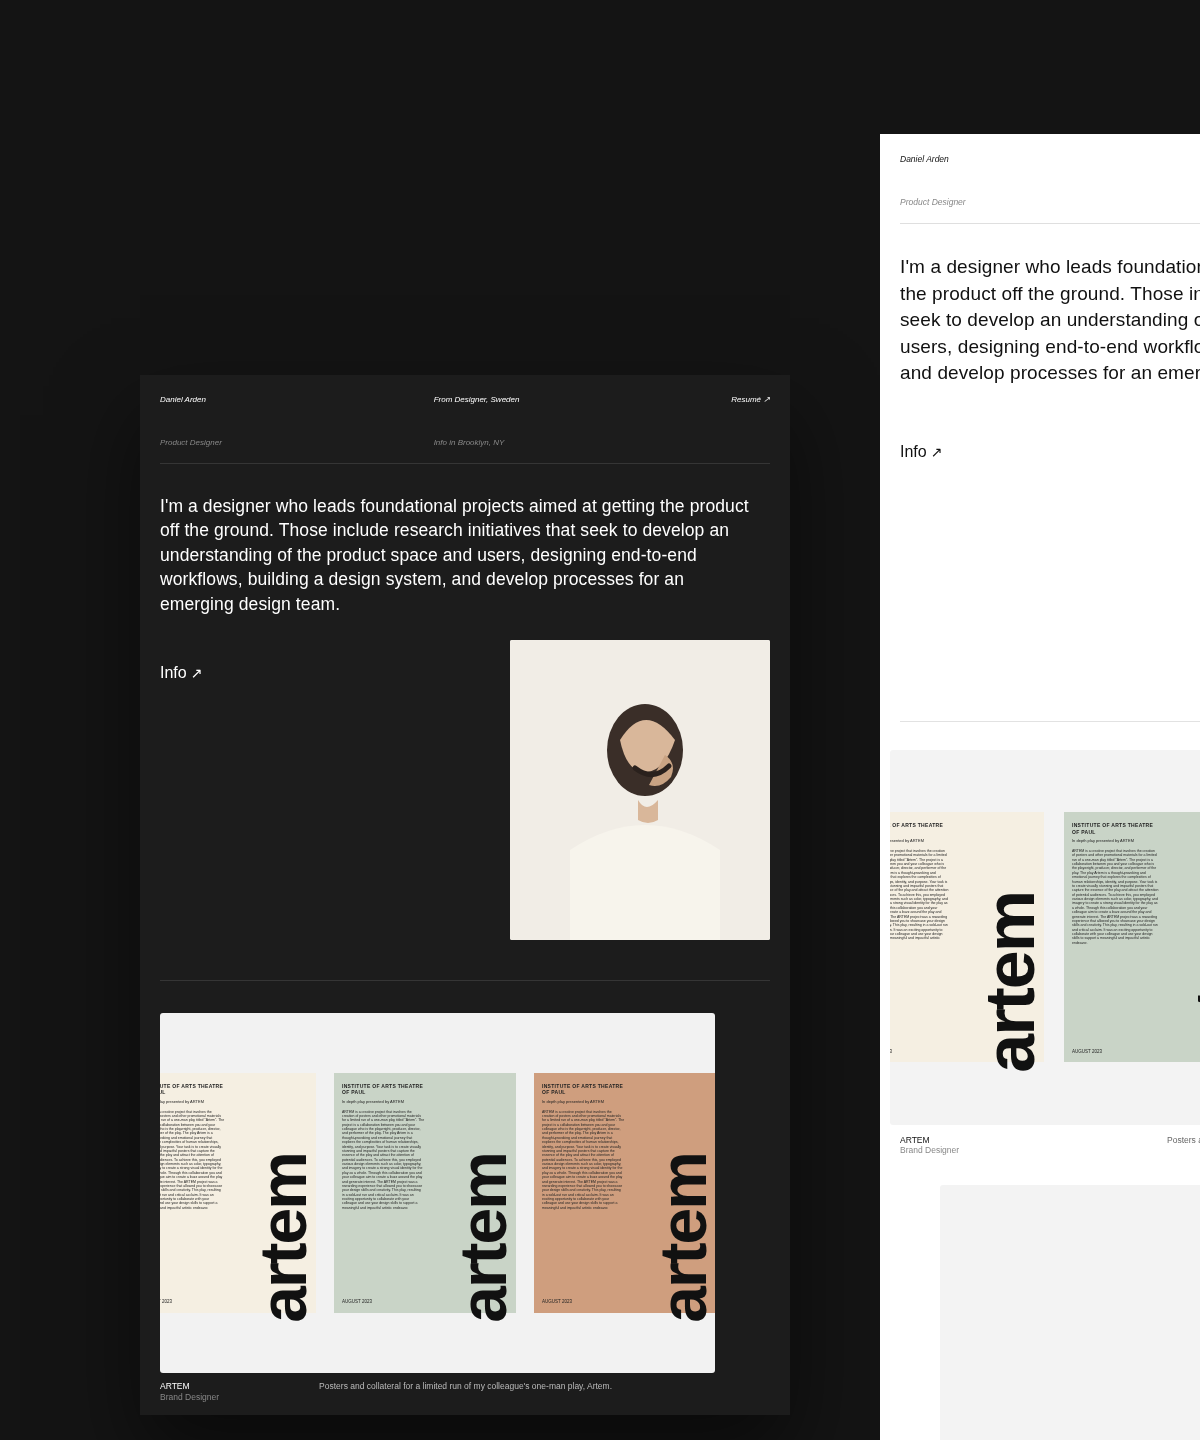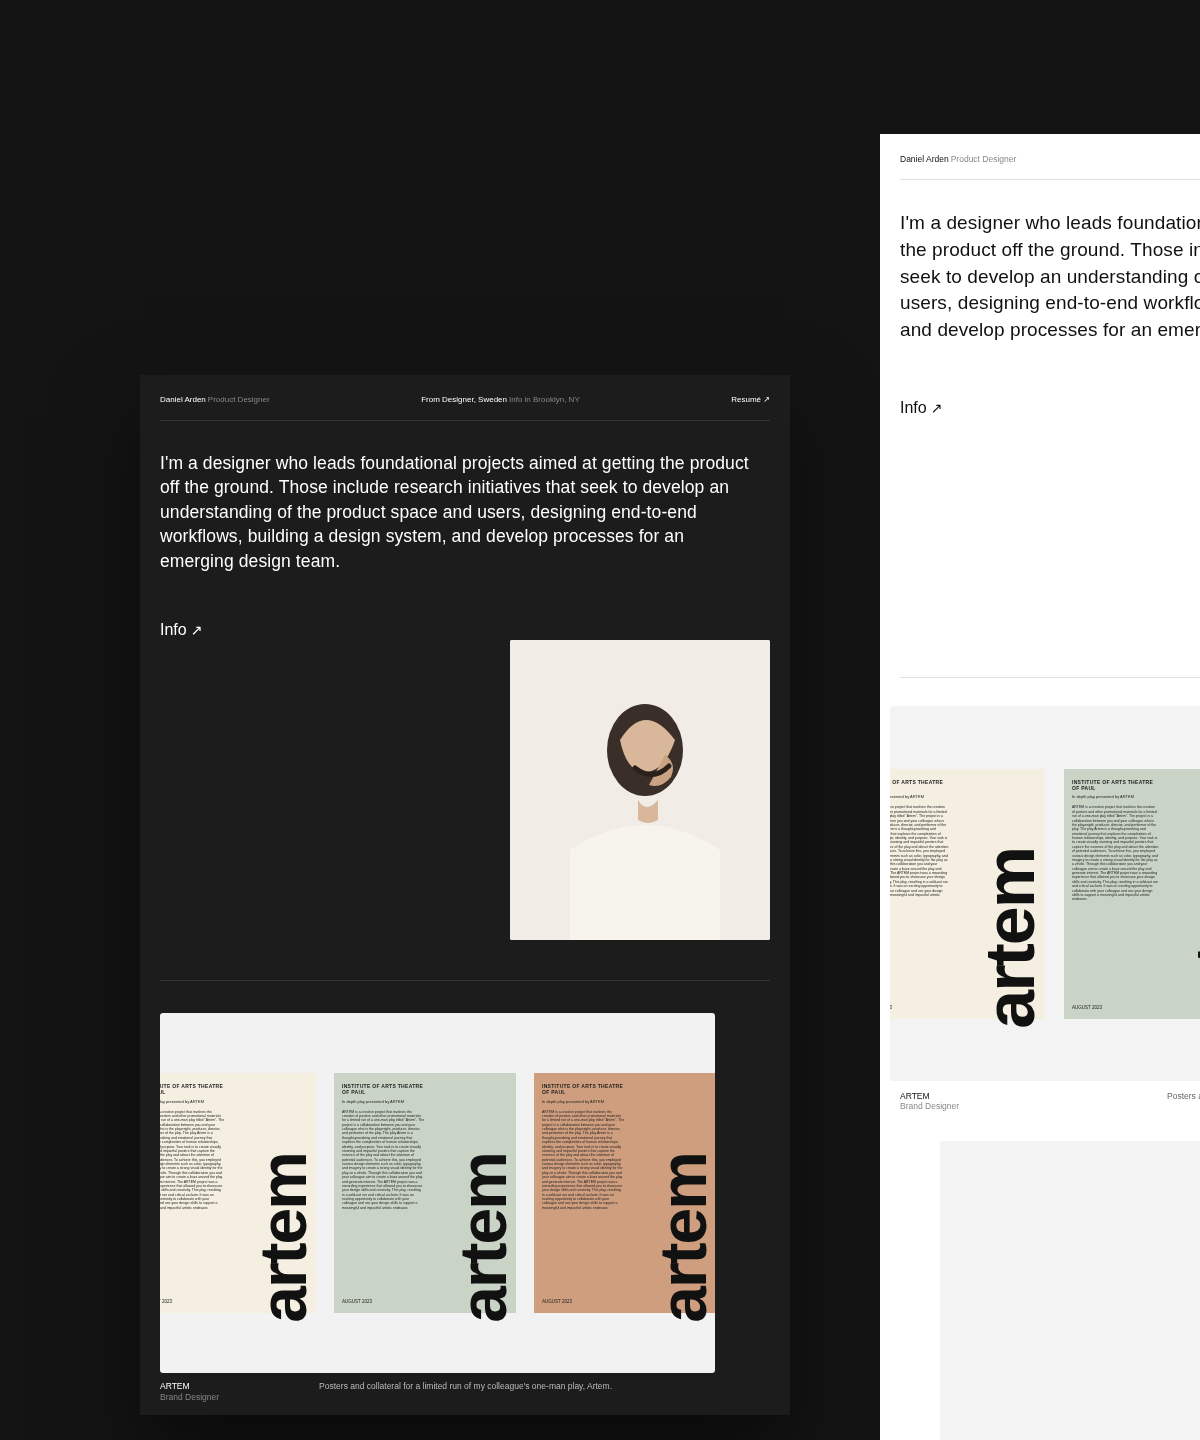--- a/index.html
+++ b/index.html
@@ -39,23 +39,23 @@
     display: flex;
     justify-content: space-between;
     border-bottom: 1px solid rgba(128,128,128,0.25);
     padding-bottom: 14px;
     margin-bottom: 30px;
     font-size: 8px;
     line-height: 1.35;
   }
   .panel-light .header-row { font-size: 8.5px; }
   .hdr-name { color: inherit; }
-  .hdr-sub { color: #888; }
+  .hdr-sub { color: #888; margin-top: 12px; }
   .panel-light .hdr-sub { color: #888; }
-  .hdr-col { display: flex; flex-direction: row; gap: 2px; }
+  .hdr-col { display: flex; flex-direction: column; gap: 20px; font-style: italic; }
   .hdr-right { text-align: left; }
 
   .intro {
     font-size: 17.5px;
     line-height: 1.4;
     letter-spacing: 0.1px;
     max-width: 600px;
     font-weight: 400;
   }
   .panel-light .intro { font-size: 19px; max-width: 700px; }

